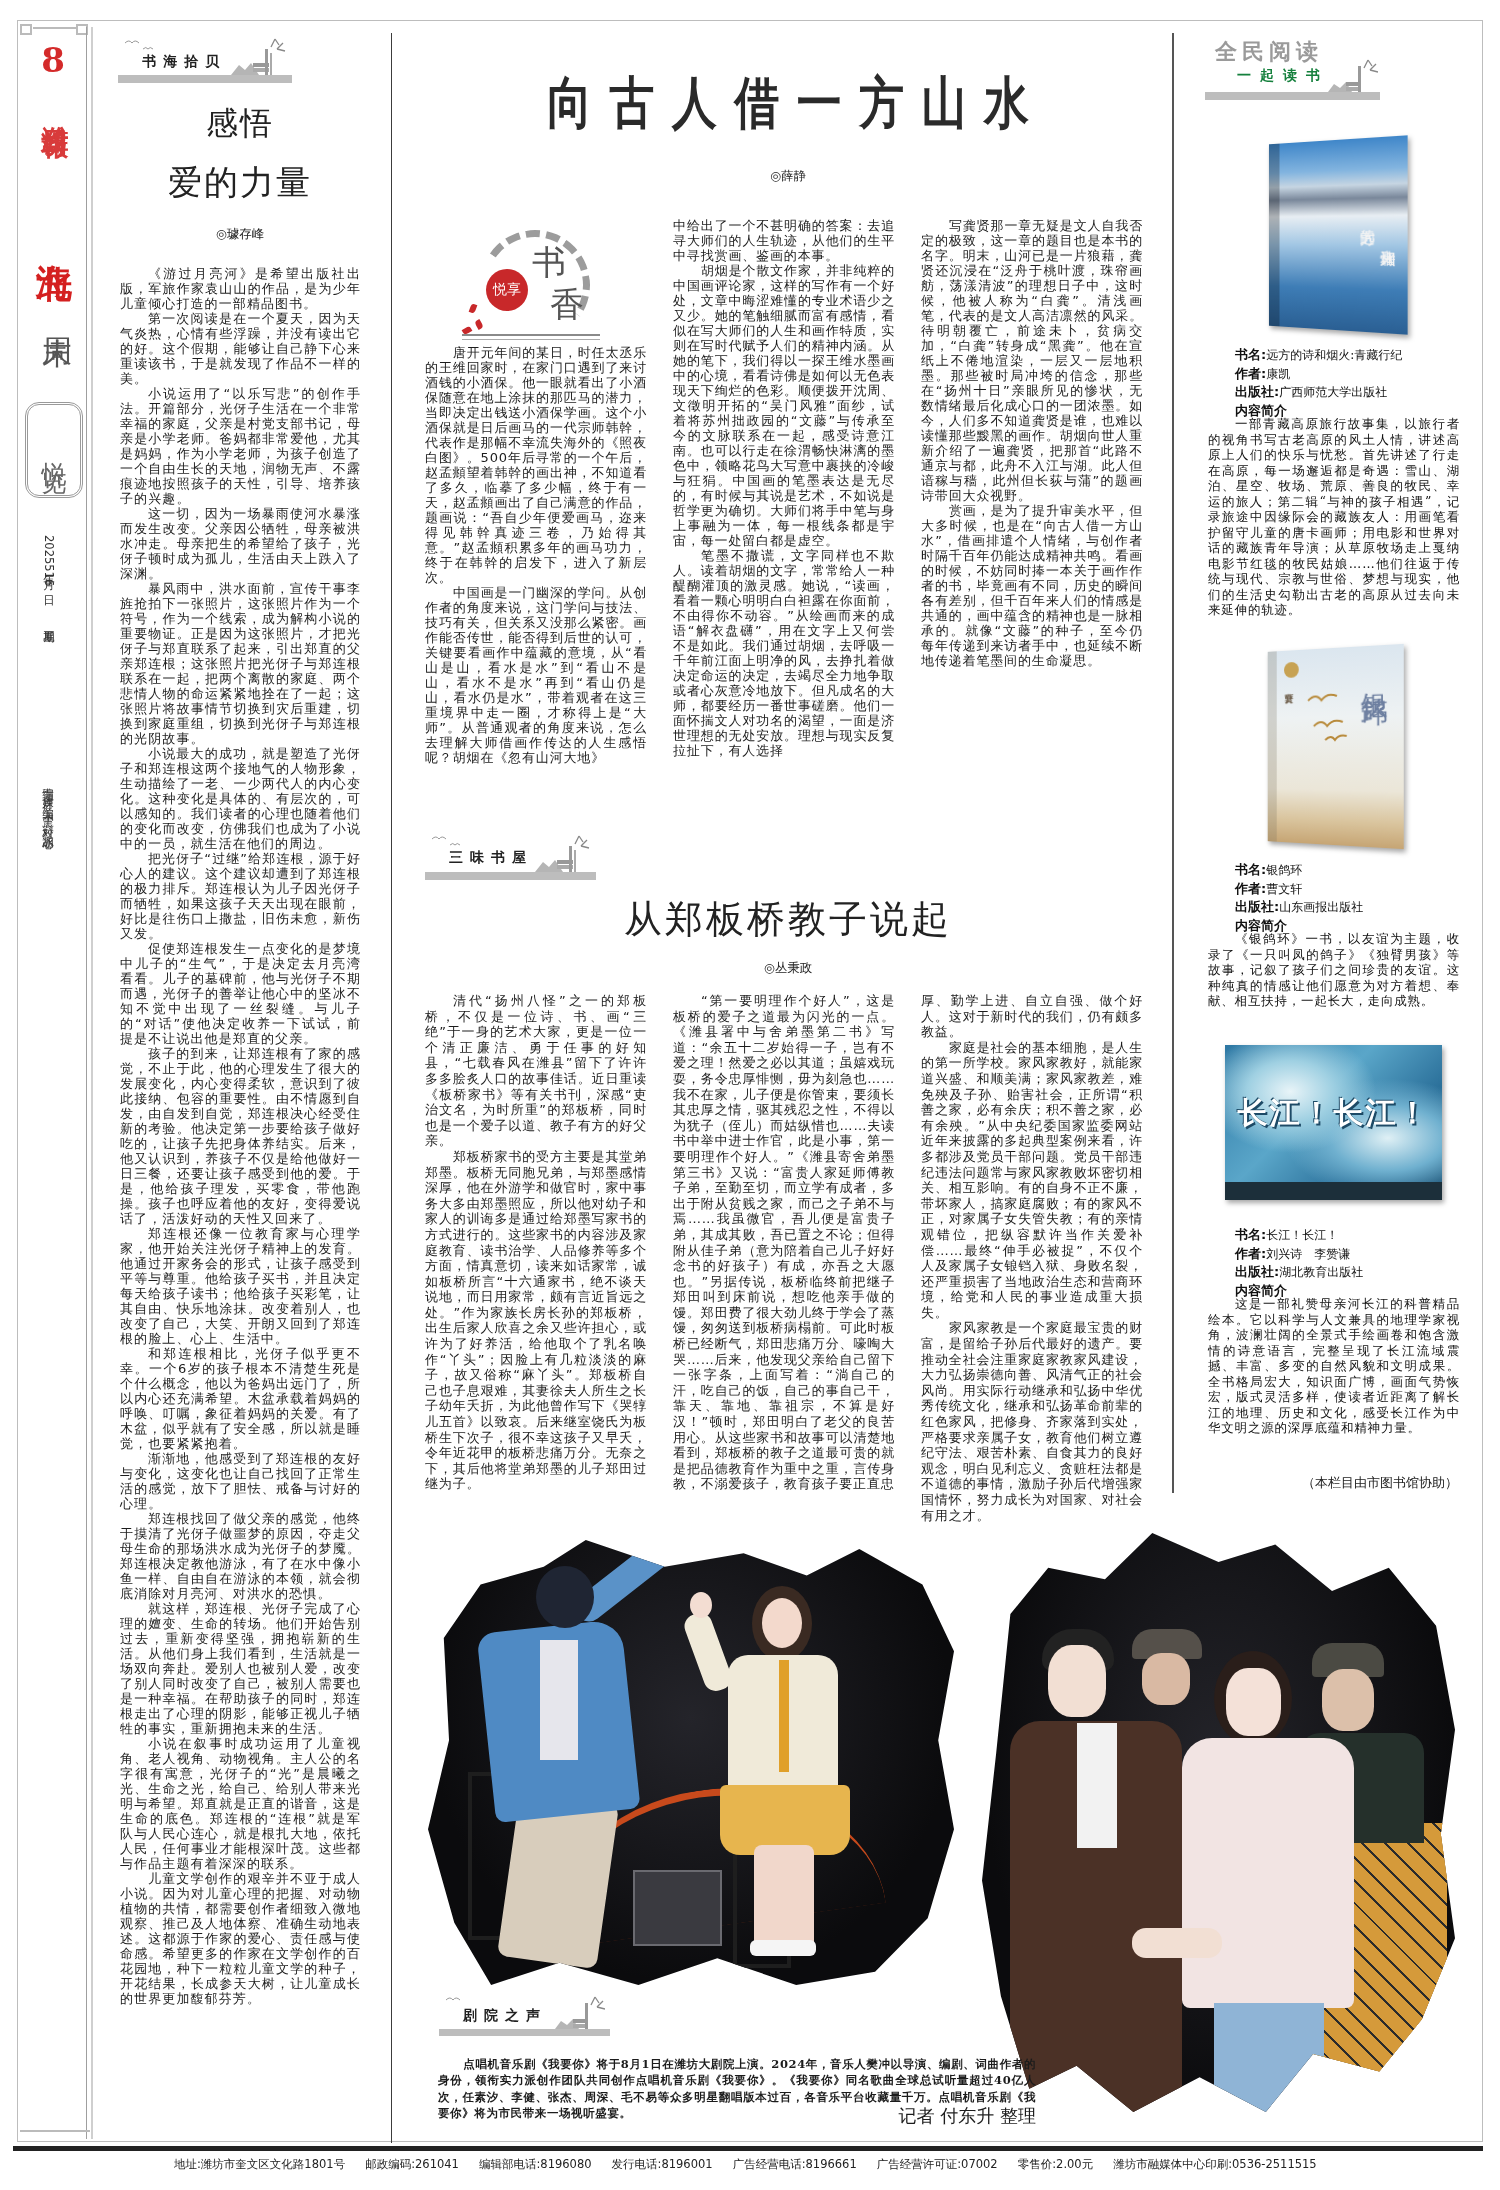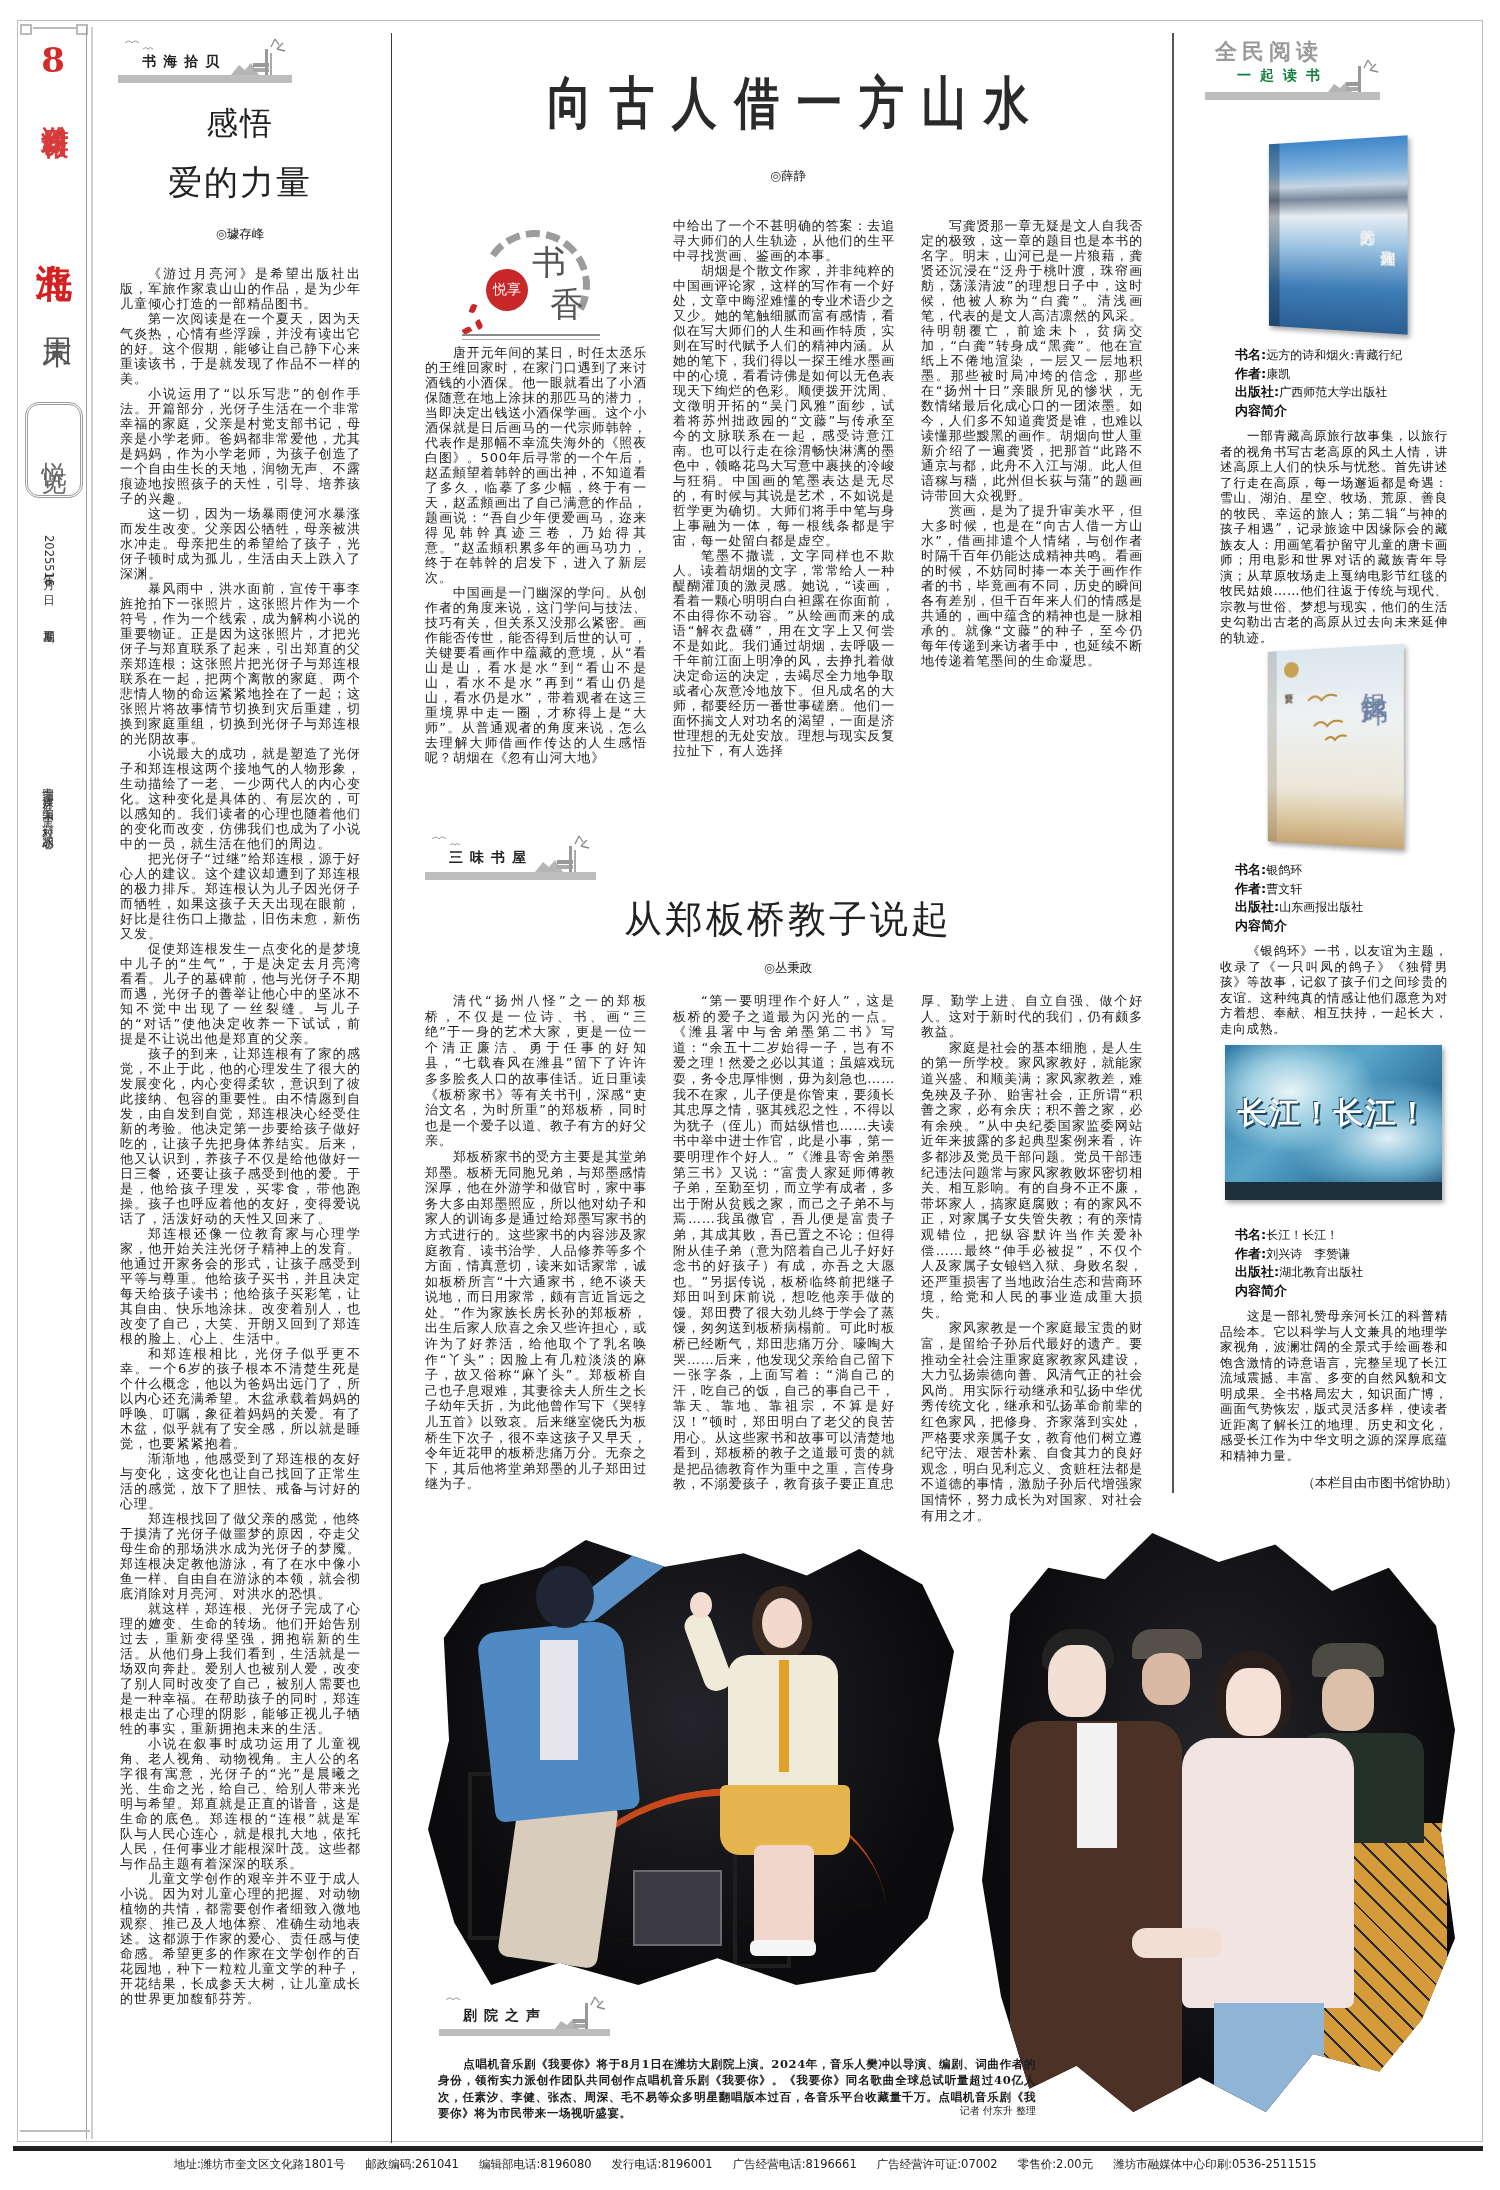--- a/index.html
+++ b/index.html
@@ -56,26 +56,26 @@
   .photo-blob{position:absolute;background:radial-gradient(ellipse at 50% 40%,#24242a,#0b0b0d 70%);overflow:hidden;}
   .shape{position:absolute;}
   
   .rc-banner-top{position:absolute;left:10px;top:0;font-size:22px;color:#9a9a9a;letter-spacing:5px;font-weight:bold;}
   .rc-banner-bot{position:absolute;left:32px;top:30px;font-size:14px;color:#15803d;letter-spacing:9px;font-family:"DejaVu Serif",serif;font-weight:bold;}
   .cover{position:absolute;box-shadow:2px 3px 5px rgba(0,0,0,.35);overflow:hidden;}
   .info{position:absolute;font-size:13px;line-height:17.5px;color:#111;}
   .info .lbl{font-weight:bold;}
   .info .val{font-family:"DejaVu Serif",serif;font-size:12px;}
   .desc{position:absolute;width:252px;font-family:"DejaVu Serif",serif;font-size:12.5px;line-height:15.5px;letter-spacing:0.8px;text-align:justify;color:#111;}
-  .desc p{margin:12px;text-indent:2.15em;}
+  .desc p{margin:0;text-indent:2.15em;}
   .note{position:absolute;left:1250px;top:1474px;width:208px;text-align:right;font-size:13px;color:#222;}
   
   .caption{left:438px;top:2056px;width:598px;font-family:"DejaVu Serif",serif;font-size:11.5px;line-height:16.3px;letter-spacing:0.6px;text-align:justify;font-weight:bold;}
   .caption p{margin:0;text-indent:2.2em;}
-  .reporter{left:880px;top:2104px;width:156px;text-align:right;font-size:10px;}
+  .reporter{left:880px;top:2104px;width:156px;text-align:right;font-size:18px;}
   
   .footer-bar{left:13px;top:2146px;width:1470px;height:5px;background:#222;}
   .footer{left:174px;top:2157px;display:flex;gap:20px;font-size:11.5px;color:#222;white-space:nowrap;}
 </style>
 </head>
 <body>
 
 <div class="abs page-frame"></div>
 
 <div class="abs fret" style="left:20px;top:24px;"></div>

